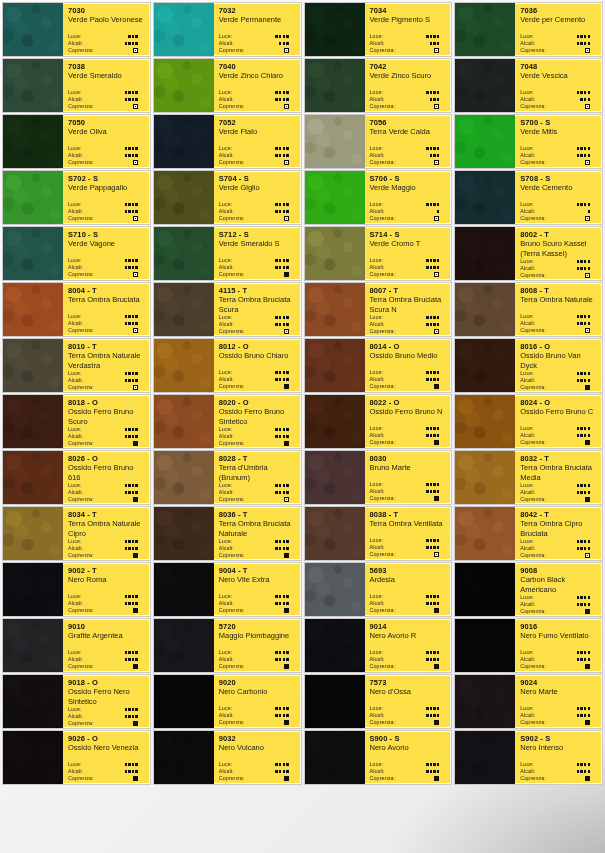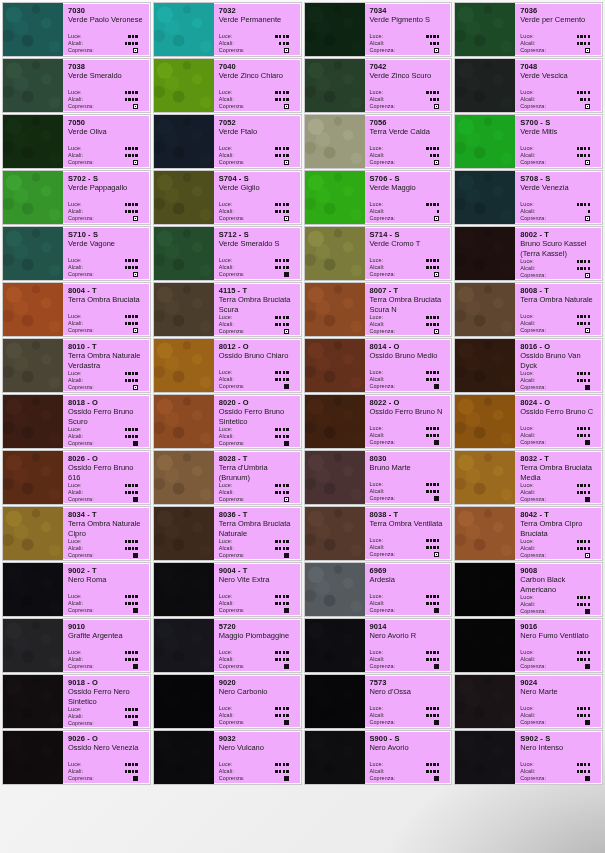--- a/index.html
+++ b/index.html
@@ -20,21 +20,21 @@
   #grid{
     position:relative;
     display:grid;
     grid-template-columns:repeat(4,1fr);
     gap:1px 2px;
     padding:2px 2px;
     box-sizing:border-box;
     width:605px;
   }
   .card{
-    background:#f0abfc;
+    background:#fde047;
     border:1px solid #c9c9c9;
     box-shadow:0 0 0 1px rgba(255,255,255,.9) inset;
     display:flex;
     height:55px;
     box-sizing:border-box;
     overflow:hidden;
   }
   .swatch{
     width:60px;
     flex:0 0 60px;
@@ -621,21 +621,21 @@
           </div>
         </div>
       </div>
     </div>
     <div class="card">
       <div class="swatch" style="background: rgb(21, 45, 49);">
         <div class="grain"></div>
       </div>
       <div class="info">
         <div class="code">S708 - S</div>
-        <div class="pname">Verde Venezia</div>
+        <div class="pname">Verde Cemento</div>
         <div class="props">
           <div class="prop">
             <span class="lbl">Luce:</span>
             <span class="dots">
               <span class="dot"></span>
               <span class="dot"></span>
               <span class="dot"></span>
               <span class="dot"></span>
             </span>
           </div>
@@ -1562,21 +1562,21 @@
             </span>
           </div>
         </div>
       </div>
     </div>
     <div class="card">
       <div class="swatch" style="background: rgb(84, 90, 94);">
         <div class="grain"></div>
       </div>
       <div class="info">
-        <div class="code">6969</div>
+        <div class="code">5693</div>
         <div class="pname">Ardesia</div>
         <div class="props">
           <div class="prop">
             <span class="lbl">Luce:</span>
             <span class="dots">
               <span class="dot"></span>
               <span class="dot"></span>
               <span class="dot"></span>
               <span class="dot"></span>
             </span>

